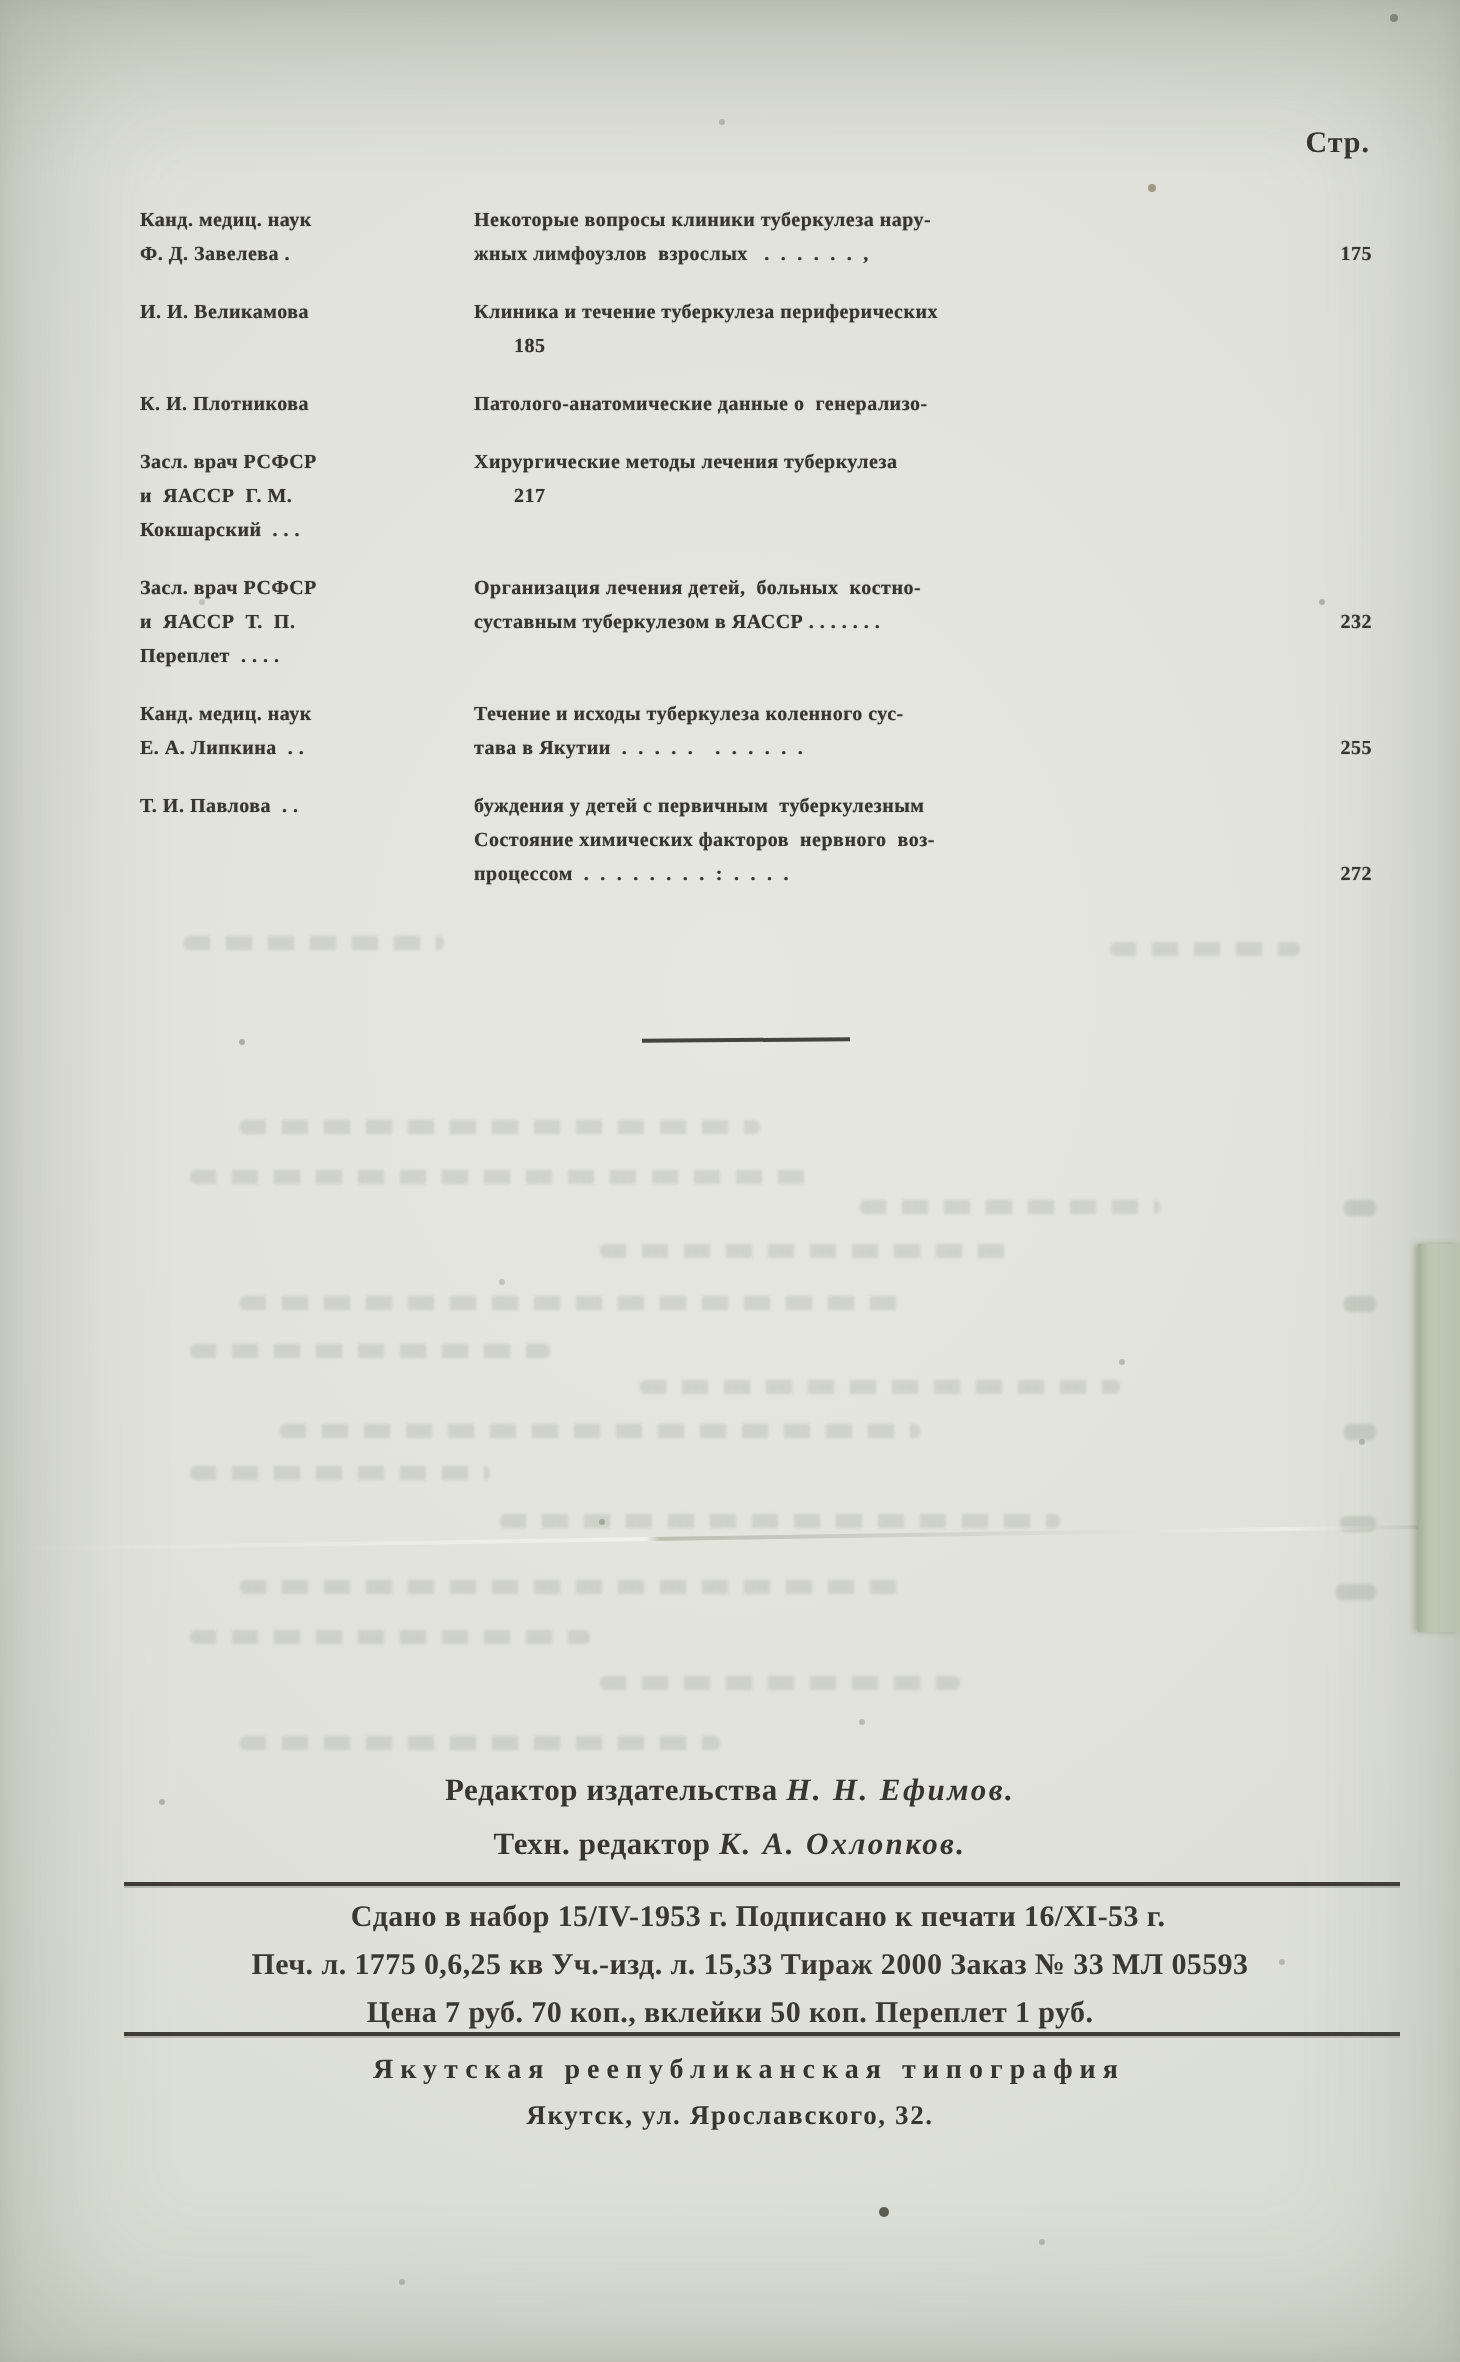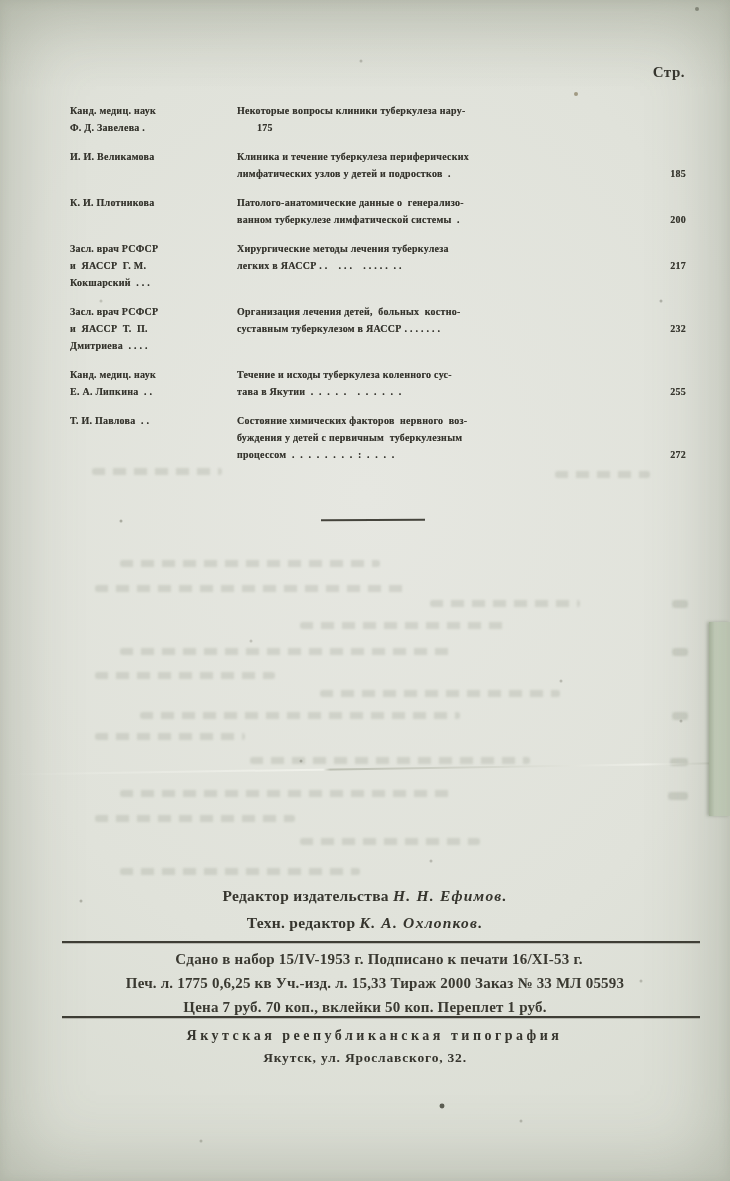--- a/index.html
+++ b/index.html
@@ -133,71 +133,66 @@
 <div class="toc">
 
   <div class="toc-row">
     <div class="author">
       <span class="aline">Канд. медиц. наук</span>
       <span class="aline">Ф. Д. Завелева .</span>
     </div>
     <div class="title">
       <span class="tline">Некоторые вопросы клиники туберкулеза нару-</span>
       <span class="tline last">
+        <span class="tl-text">жных лимфоузлов  взрослых   .  .  .  .  .  .  ,</span>
         <span class="pg">175</span>
       </span>
     </div>
   </div>
 
   <div class="toc-row">
     <div class="author">
       <span class="aline">И. И. Великамова</span>
     </div>
     <div class="title">
       <span class="tline">Клиника и течение туберкулеза периферических</span>
       <span class="tline last">
-        <span class="tl-text">лимфатических узлов у детей и подростков  .</span>
         <span class="pg">185</span>
       </span>
     </div>
   </div>
 
   <div class="toc-row">
     <div class="author">
       <span class="aline">К. И. Плотникова</span>
     </div>
     <div class="title">
       <span class="tline">Патолого-анатомические данные о  генерализо-</span>
-      <span class="tline last">
-        <span class="tl-text">ванном туберкулезе лимфатической системы  .</span>
-        <span class="pg">200</span>
-      </span>
     </div>
   </div>
 
   <div class="toc-row">
     <div class="author">
       <span class="aline">Засл. врач РСФСР</span>
       <span class="aline">и  ЯАССР  Г. М.</span>
       <span class="aline">Кокшарский  . . .</span>
     </div>
     <div class="title">
       <span class="tline">Хирургические методы лечения туберкулеза</span>
       <span class="tline last">
-        <span class="tl-text">легких в ЯАССР . .    . . .    . . . . .  . .</span>
         <span class="pg">217</span>
       </span>
     </div>
   </div>
 
   <div class="toc-row">
     <div class="author">
       <span class="aline">Засл. врач РСФСР</span>
       <span class="aline">и  ЯАССР  Т.  П.</span>
-      <span class="aline">Дмитриева  . . . .</span>
+      <span class="aline">Переплет  . . . .</span>
     </div>
     <div class="title">
       <span class="tline">Организация лечения детей,  больных  костно-</span>
       <span class="tline last">
         <span class="tl-text">суставным туберкулезом в ЯАССР . . . . . . .</span>
         <span class="pg">232</span>
       </span>
     </div>
   </div>
 
@@ -213,22 +208,22 @@
         <span class="pg">255</span>
       </span>
     </div>
   </div>
 
   <div class="toc-row">
     <div class="author">
       <span class="aline">Т. И. Павлова  . .</span>
     </div>
     <div class="title">
+      <span class="tline">буждения у детей с первичным  туберкулезным</span>
       <span class="tline">Состояние химических факторов  нервного  воз-</span>
-      <span class="tline">буждения у детей с первичным  туберкулезным</span>
       <span class="tline last">
         <span class="tl-text">процессом  .  .  .  .  .  .  .  .  :  .  .  .  .</span>
         <span class="pg">272</span>
       </span>
     </div>
   </div>
 
 </div>
 
 <div class="divider"></div>

